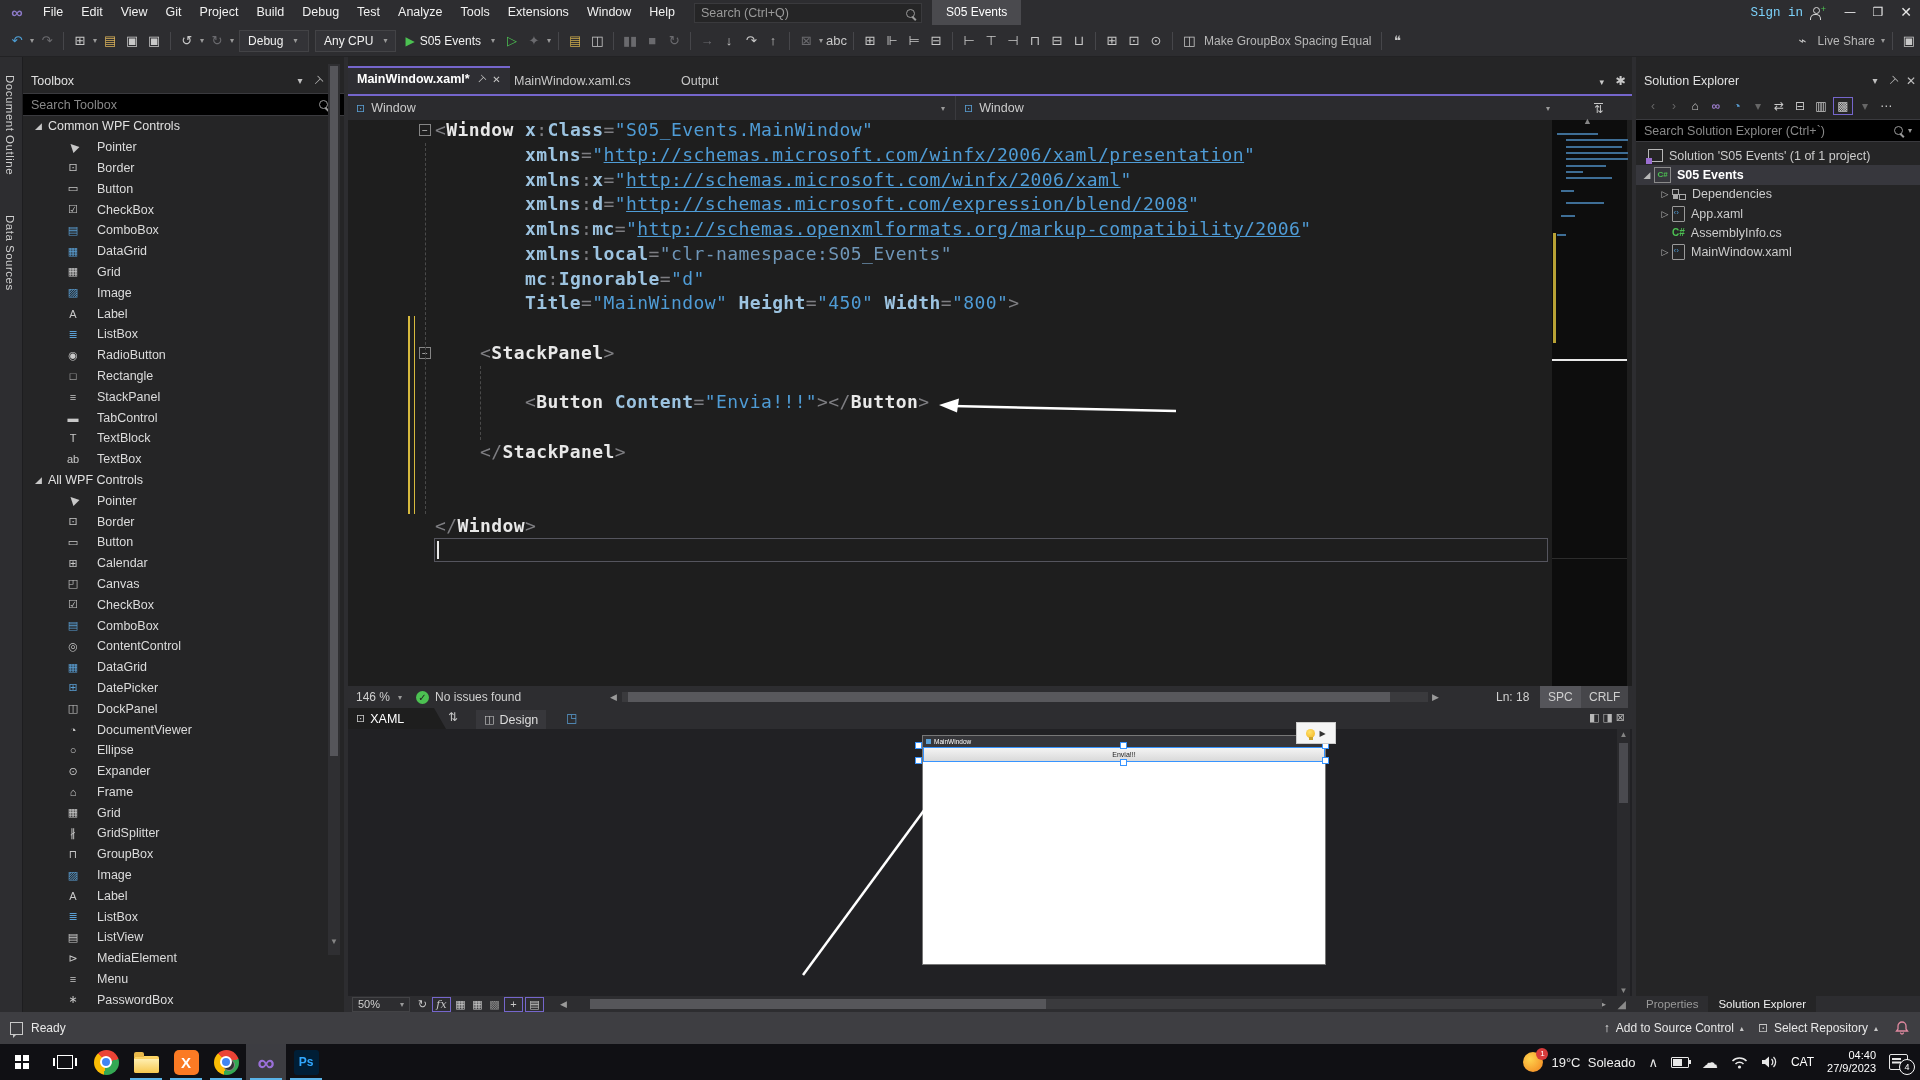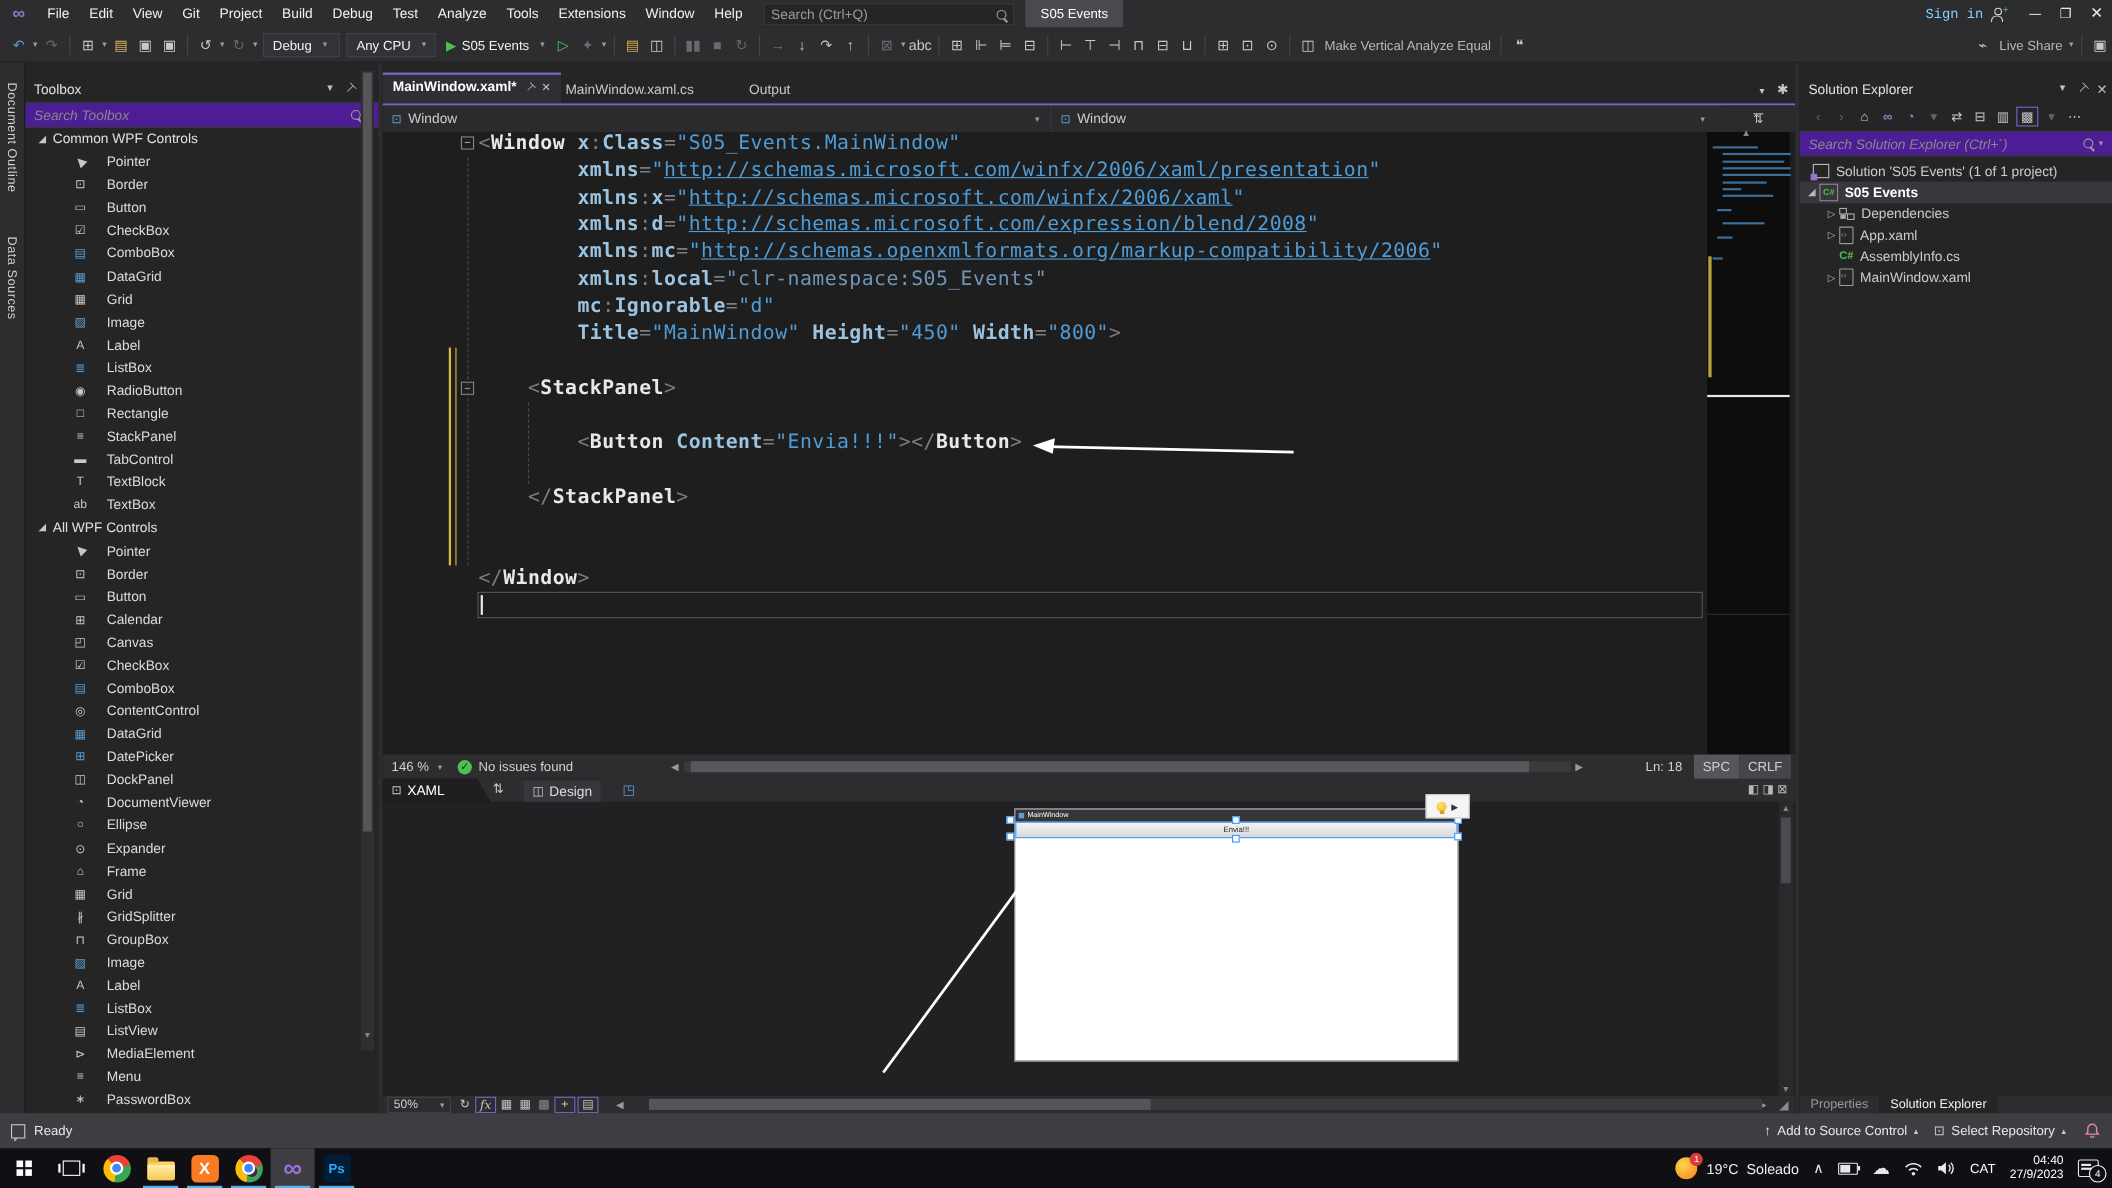--- a/index.html
+++ b/index.html
@@ -35,22 +35,22 @@
   .tflex{flex:1;}
   
   #leftstrip{left:0;top:57px;width:22px;height:955px;background:#2d2d30;}
   .vtab{writing-mode:vertical-rl;color:#cfcfcf;font-size:11.5px;letter-spacing:.5px;position:absolute;left:4px;}
   
   #toolbox{left:22px;top:57px;width:322px;height:955px;background:#252526;overflow:hidden;border-left:1px solid #1d1d1f;}
   .ptitle{height:24px;line-height:24px;padding-left:8px;color:#e0e0e0;display:flex;align-items:center;}
   .ptitle .sp{flex:1;}
   .picon{width:18px;text-align:center;color:#c0c0c0;font-size:10px;}
   .pin{display:inline-block;transform:rotate(45deg);font-size:11px;}
-  .psearch{height:21px;margin:0 0 0 0;background:#4c1d95;border-top:1px solid #3a3a3e;border-bottom:1px solid #3a3a3e;
-           display:flex;align-items:center;padding:0 8px;color:#888;font-style:italic;}
+  .psearch{height:21px;margin:0 0 0 0;background:#000000;border-top:1px solid #3a3a3e;border-bottom:1px solid #3a3a3e;
+           display:flex;align-items:center;padding:0 8px;color:#888;}
   .psearch .sp{flex:1;}
   .tbx-head{height:20.8px;display:flex;align-items:center;color:#e0e0e0;padding-left:12px;}
   .tbx-head .ar{font-size:9px;color:#c8c8c8;margin-right:6px;}
   .tbx-item{height:20.8px;display:flex;align-items:center;padding-left:40px;color:#dcdcdc;}
   .tbx-item .ig{width:20px;text-align:center;margin-right:14px;color:#c8c8c8;font-size:11px;}
   .tbx-item .ig.b{color:#5a9fd4;}
   .tbx-item .ig.rot{transform:rotate(-135deg);display:inline-block;}
   #tbscroll{position:absolute;left:328px;top:64px;width:12px;height:891px;background:#2f2f32;}
   #tbthumb{position:absolute;left:2px;top:2px;width:8px;height:690px;background:#55555a;}
   #tbarrow{position:absolute;left:0px;top:873px;width:12px;text-align:center;color:#858585;font-size:8px;}
@@ -290,21 +290,21 @@
       <span class="tico" style="color:#c8c8c8">⊣</span>
       <span class="tico" style="color:#c8c8c8">⊓</span>
       <span class="tico" style="color:#c8c8c8">⊟</span>
       <span class="tico" style="color:#c8c8c8">⊔</span>
       <span class="tsep"></span>
       <span class="tico" style="color:#c8c8c8">⊞</span>
       <span class="tico" style="color:#c8c8c8">⊡</span>
       <span class="tico" style="color:#c8c8c8">⊙</span>
       <span class="tsep"></span>
       <span class="tico" style="color:#c8c8c8">◫</span>
-      <span class="ttxt">Make Vertical Analyze Equal</span>
+      <span class="ttxt">Make GroupBox Spacing Equal</span>
       <span class="tsep"></span>
       <span class="tico" style="color:#c8c8c8">❝</span>
       <span class="tflex"></span>
       <span class="tico" style="color:#c8c8c8">⌁</span>
       <span class="ttxt">Live Share</span>
       <span class="tdd">▾</span>
       <span class="tsep"></span>
       <span class="tico" style="color:#c8c8c8">▣</span>
     </div>
 

